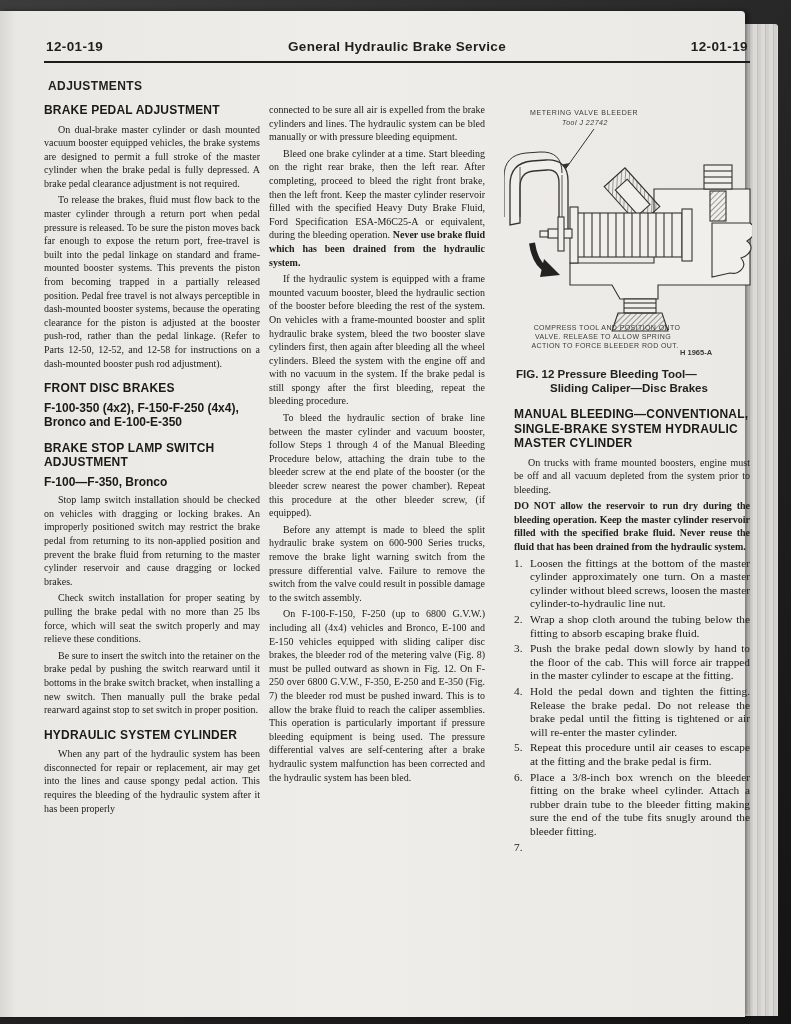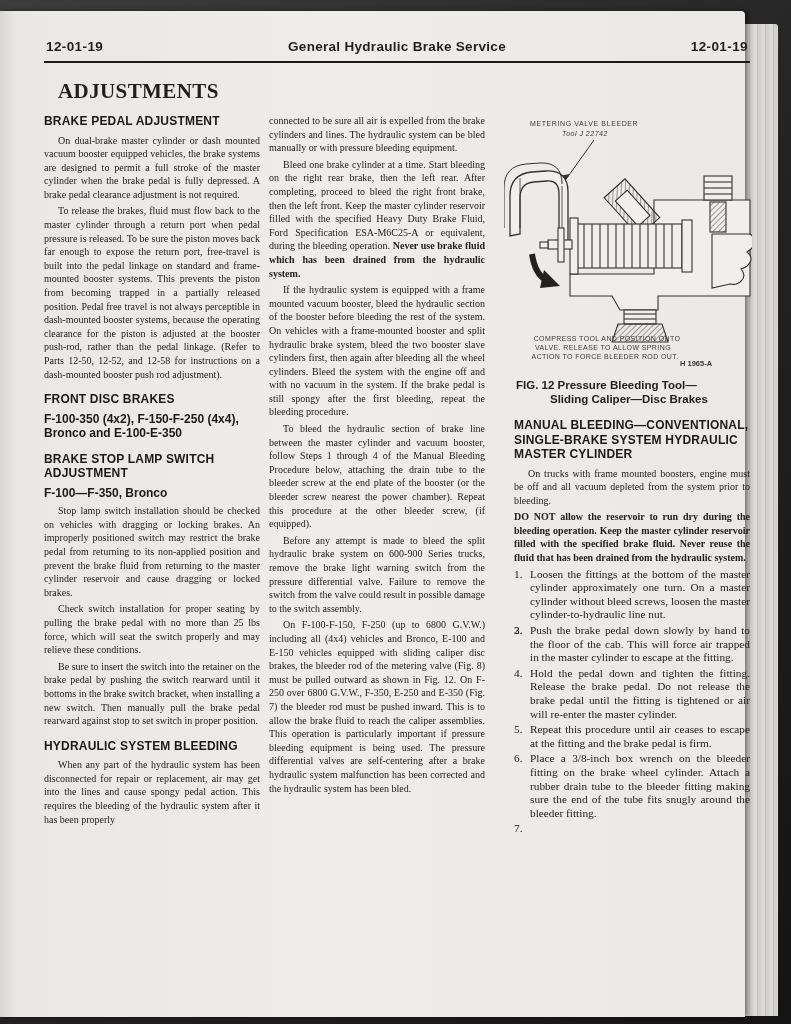--- a/index.html
+++ b/index.html
@@ -12,21 +12,21 @@
   .page{position:absolute;left:0;top:11px;right:46px;bottom:7px;
     background:linear-gradient(90deg,#d9d7d3 0px,#eae8e4 16px,#efede9 45%,#ebe9e5 100%);
     box-shadow:3px 0 4px rgba(0,0,0,.45);
     padding:28px 0 0 44px;box-sizing:border-box;border-top-right-radius:4px;}
   .content{width:706px;color:#201f1c;}
   
   .hdr{display:flex;justify-content:space-between;align-items:baseline;
     border-bottom:2.5px solid #1d1c1a;padding:0 2px 7px 2px;}
   .hdr .code{font-weight:bold;font-size:13.5px;letter-spacing:.4px;}
   .hdr .title{font-weight:bold;font-size:13.5px;letter-spacing:.3px;}
-  .main-title{font-weight:bold;font-size:21px;letter-spacing:.4px;margin:16px 0 10px 14px;font-family:Liberation Serif, serif;}
+  .main-title{font-weight:bold;font-size:12px;letter-spacing:.4px;margin:16px 0 10px 4px;}
   
   .cols{display:flex;gap:9px;}
   .col{box-sizing:border-box;}
   .col1{width:226px;}
   .col2{width:226px;}
   .col3{width:236px;margin-left:20px;}
   h3.sec{font-family:"Liberation Sans",sans-serif;font-weight:bold;font-size:12px;
     line-height:14.5px;letter-spacing:.2px;margin:11px 0 5px 0;color:#1b1a17;}
   h4.sub{font-family:"Liberation Sans",sans-serif;font-weight:bold;font-size:12px;
     line-height:14.5px;margin:0 0 4px 0;color:#1b1a17;}
@@ -73,21 +73,21 @@
 
           <h3 class="sec">FRONT DISC BRAKES</h3>
           <h4 class="sub">F-100-350 (4x2), F-150-F-250 (4x4), Bronco and E-100-E-350</h4>
 
           <h3 class="sec">BRAKE STOP LAMP SWITCH ADJUSTMENT</h3>
           <h4 class="sub">F-100—F-350, Bronco</h4>
           <p>Stop lamp switch installation should be checked on vehicles with dragging or locking brakes. An improperly positioned switch may restrict the brake pedal from returning to its non-applied position and prevent the brake fluid from returning to the master cylinder reservoir and cause dragging or locked brakes.</p>
           <p>Check switch installation for proper seating by pulling the brake pedal with no more than 25 lbs force, which will seat the switch properly and may relieve these conditions.</p>
           <p>Be sure to insert the switch into the retainer on the brake pedal by pushing the switch rearward until it bottoms in the brake switch bracket, when installing a new switch. Then manually pull the brake pedal rearward against stop to set switch in proper position.</p>
 
-          <h3 class="sec">HYDRAULIC SYSTEM BLEEDING</h3>
+          <h3 class="sec">HYDRAULIC SYSTEM CYLINDER</h3>
           <p>When any part of the hydraulic system has been disconnected for repair or replacement, air may get into the lines and cause spongy pedal action. This requires the bleeding of the hydraulic system after it has been properly</p>
         </div>
 
         <div class="col col2">
           <p class="noindent first">connected to be sure all air is expelled from the brake cylinders and lines. The hydraulic system can be bled manually or with pressure bleeding equipment.</p>
           <p><span>Bleed one brake cylinder at a time. Start bleeding on the right rear brake, then the left rear. After completing, proceed to bleed the right front brake, then the left front. Keep the master cylinder reservoir filled with the specified Heavy Duty Brake Fluid, Ford Specification ESA-M6C25-A or equivalent, during the bleeding operation. </span><span class="b">Never use brake fluid which has been drained from the hydraulic system.</span></p>
           <p>If the hydraulic system is equipped with a frame mounted vacuum booster, bleed the hydraulic section of the booster before bleeding the rest of the system. On vehicles with a frame-mounted booster and split hydraulic brake system, bleed the two booster slave cylinders first, then again after bleeding all the wheel cylinders. Bleed the system with the engine off and with no vacuum in the system. If the brake pedal is still spongy after the first bleeding, repeat the bleeding procedure.</p>
           <p>To bleed the hydraulic section of brake line between the master cylinder and vacuum booster, follow Steps 1 through 4 of the Manual Bleeding Procedure below, attaching the drain tube to the bleeder screw at the end plate of the booster (or the bleeder screw nearest the power chamber). Repeat this procedure at the other bleeder screw, (if equipped).</p>
           <p>Before any attempt is made to bleed the split hydraulic brake system on 600-900 Series trucks, remove the brake light warning switch from the pressure differential valve. Failure to remove the switch from the valve could result in possible damage to the switch assembly.</p>
           <p>On F-100-F-150, F-250 (up to 6800 G.V.W.) including all (4x4) vehicles and Bronco, E-100 and E-150 vehicles equipped with sliding caliper disc brakes, the bleeder rod of the metering valve (Fig. 8) must be pulled outward as shown in Fig. 12. On F-250 over 6800 G.V.W., F-350, E-250 and E-350 (Fig. 7) the bleeder rod must be pushed inward. This is to allow the brake fluid to reach the caliper assemblies. This operation is particularly important if pressure bleeding equipment is being used. The pressure differential valves are self-centering after a brake hydraulic system malfunction has been corrected and the hydraulic system has been bled.</p>
@@ -172,21 +172,21 @@
           <div class="fig-caption">
             <span class="line1">FIG. 12 Pressure Bleeding Tool—</span>
             <span class="line2">Sliding Caliper—Disc Brakes</span>
           </div>
 
           <h3 class="sec">MANUAL BLEEDING—CONVENTIONAL, SINGLE-BRAKE SYSTEM HYDRAULIC MASTER CYLINDER</h3>
           <p>On trucks with frame mounted boosters, engine must be off and all vacuum depleted from the system prior to bleeding.</p>
           <p class="b noindent">DO NOT allow the reservoir to run dry during the bleeding operation. Keep the master cylinder reservoir filled with the specified brake fluid. Never reuse the fluid that has been drained from the hydraulic system.</p>
 
           <div class="step"><span class="num">1.</span><span>Loosen the fittings at the bottom of the master cylinder approximately one turn. On a master cylinder without bleed screws, loosen the master cylinder-to-hydraulic line nut.</span></div>
-          <div class="step"><span class="num">2.</span></div>
+          <div class="step"><span class="num">2.</span><span>Wrap a shop cloth around the tubing below the fitting to absorb escaping brake fluid.</span></div>
           <div class="step"><span class="num">3.</span><span>Push the brake pedal down slowly by hand to the floor of the cab. This will force air trapped in the master cylinder to escape at the fitting.</span></div>
           <div class="step"><span class="num">4.</span><span>Hold the pedal down and tighten the fitting. Release the brake pedal. Do not release the brake pedal until the fitting is tightened or air will re-enter the master cylinder.</span></div>
           <div class="step"><span class="num">5.</span><span>Repeat this procedure until air ceases to escape at the fitting and the brake pedal is firm.</span></div>
           <div class="step"><span class="num">6.</span><span>Place a 3/8-inch box wrench on the bleeder fitting on the brake wheel cylinder. Attach a rubber drain tube to the bleeder fitting making sure the end of the tube fits snugly around the bleeder fitting.</span></div>
           <div class="step"><span class="num">7.</span></div>
         </div>
 
       </div>
     </div>
   </div>

